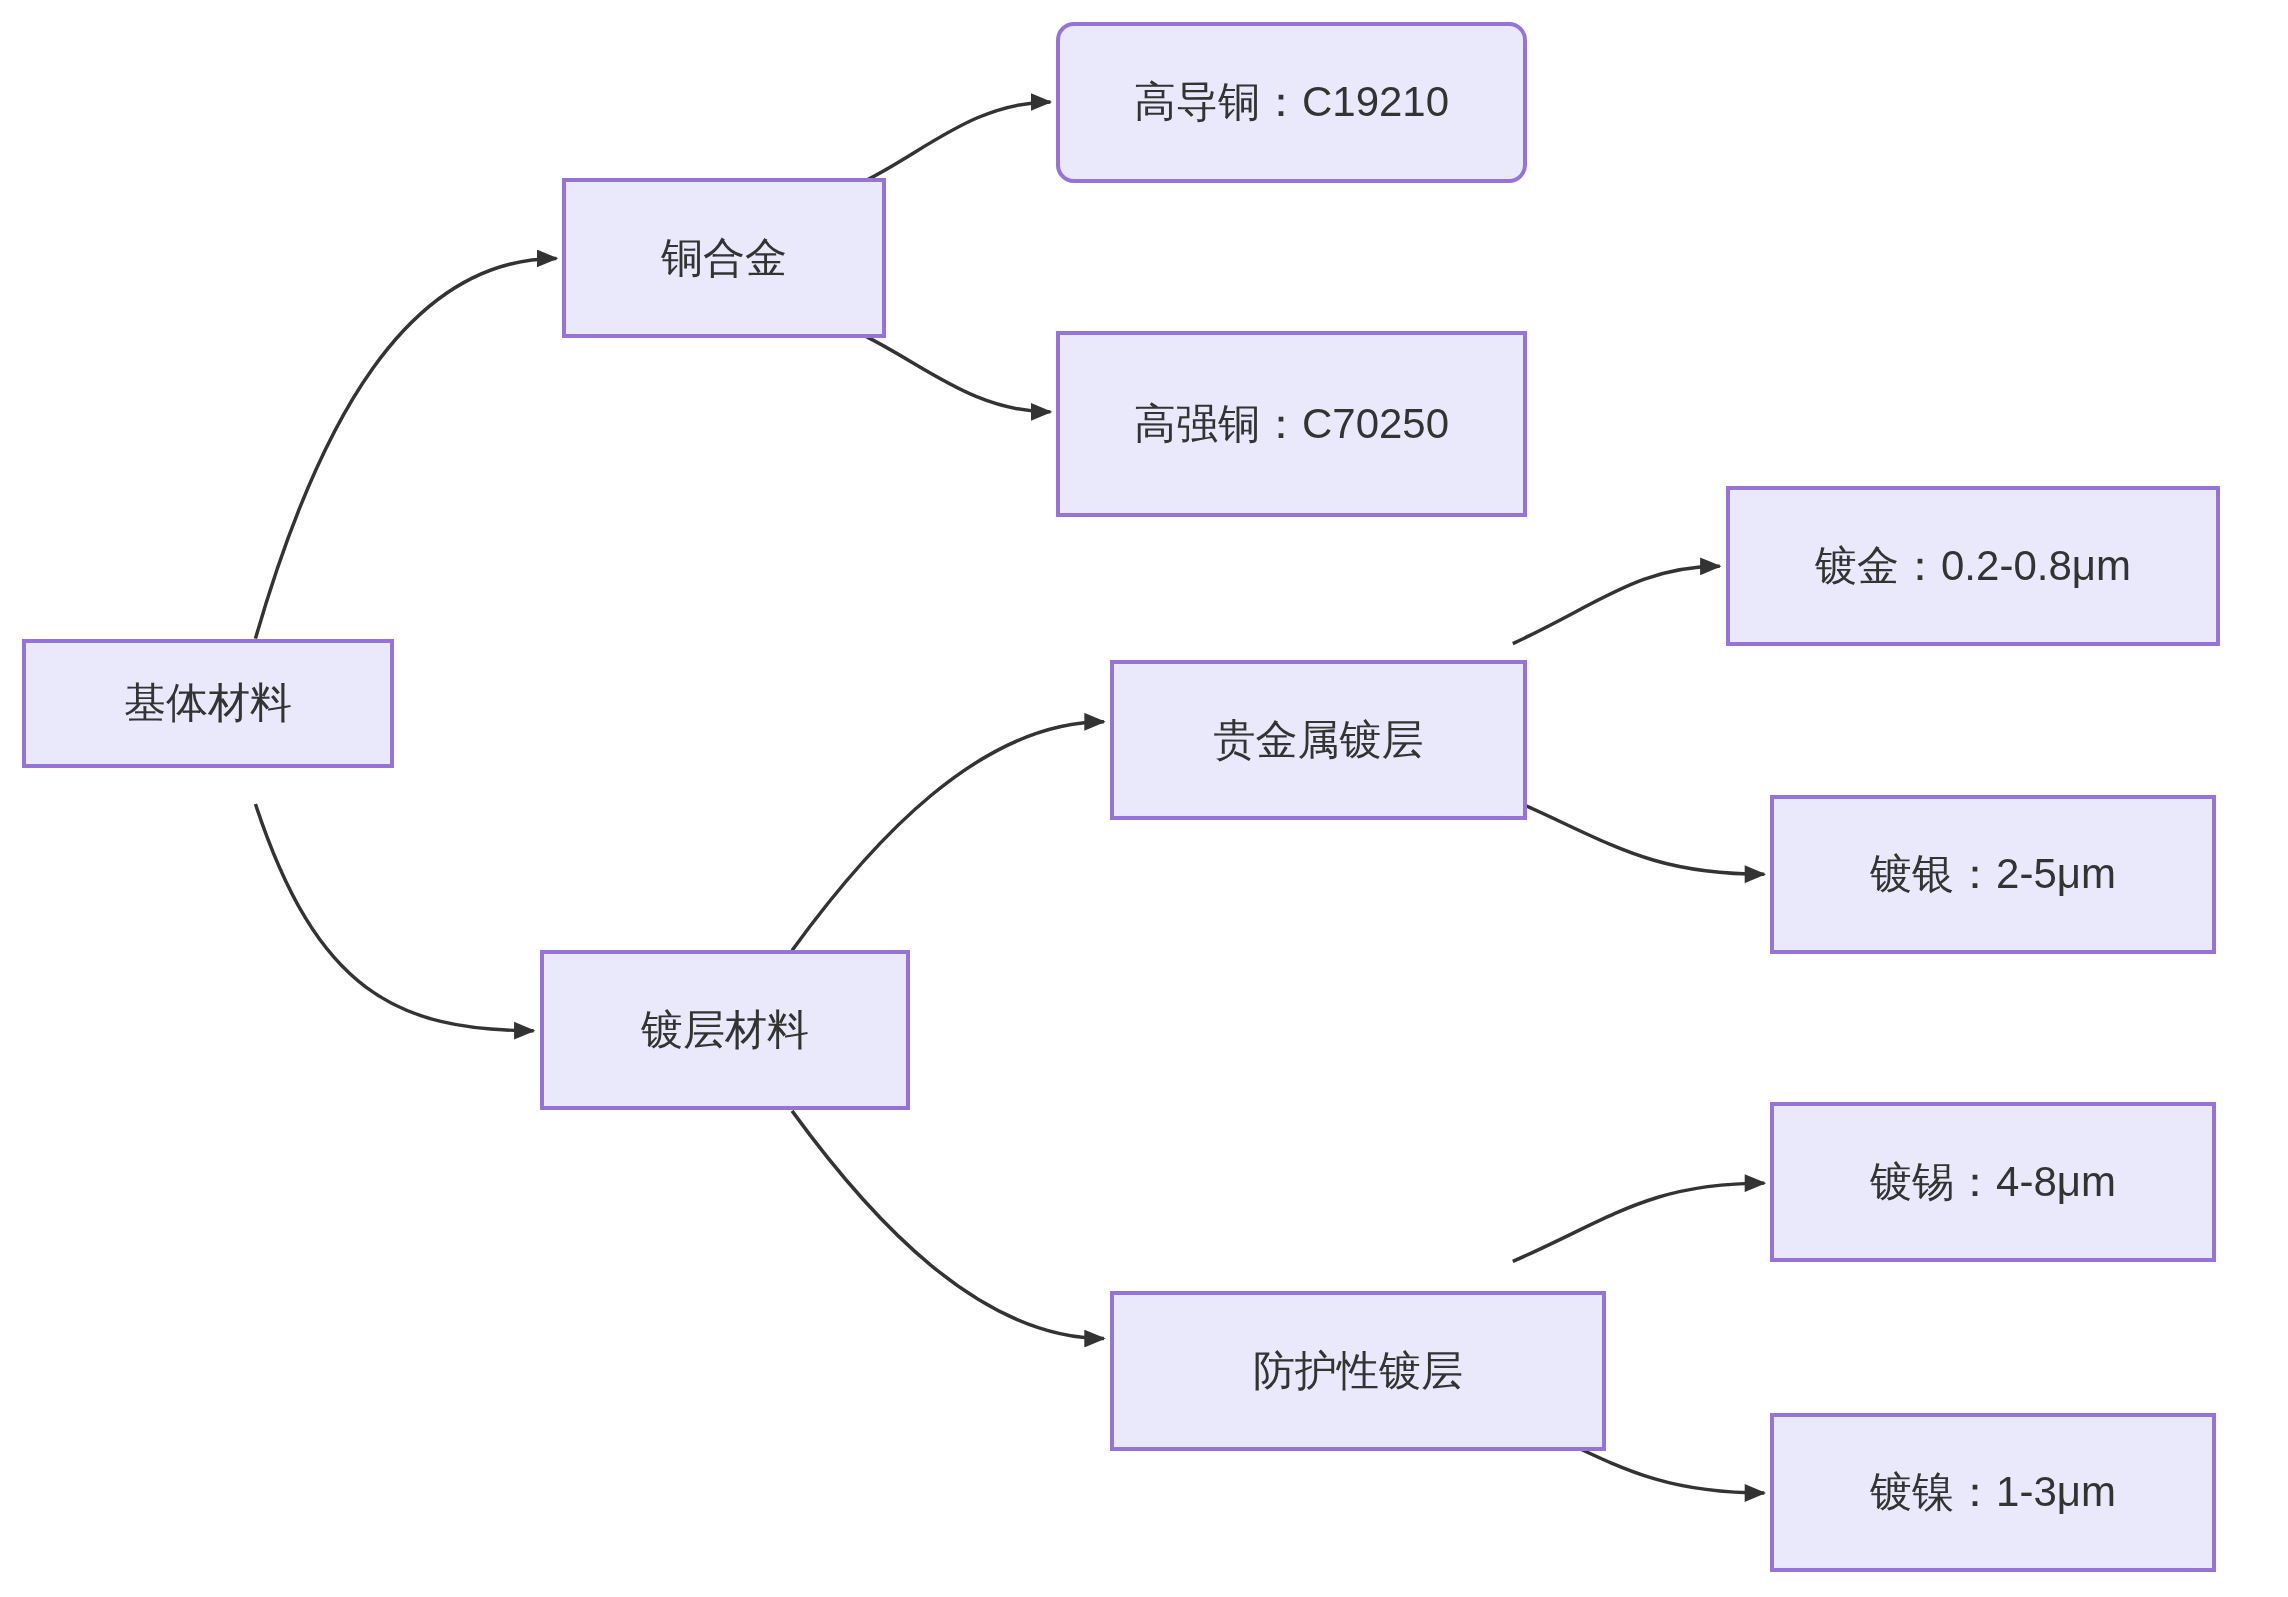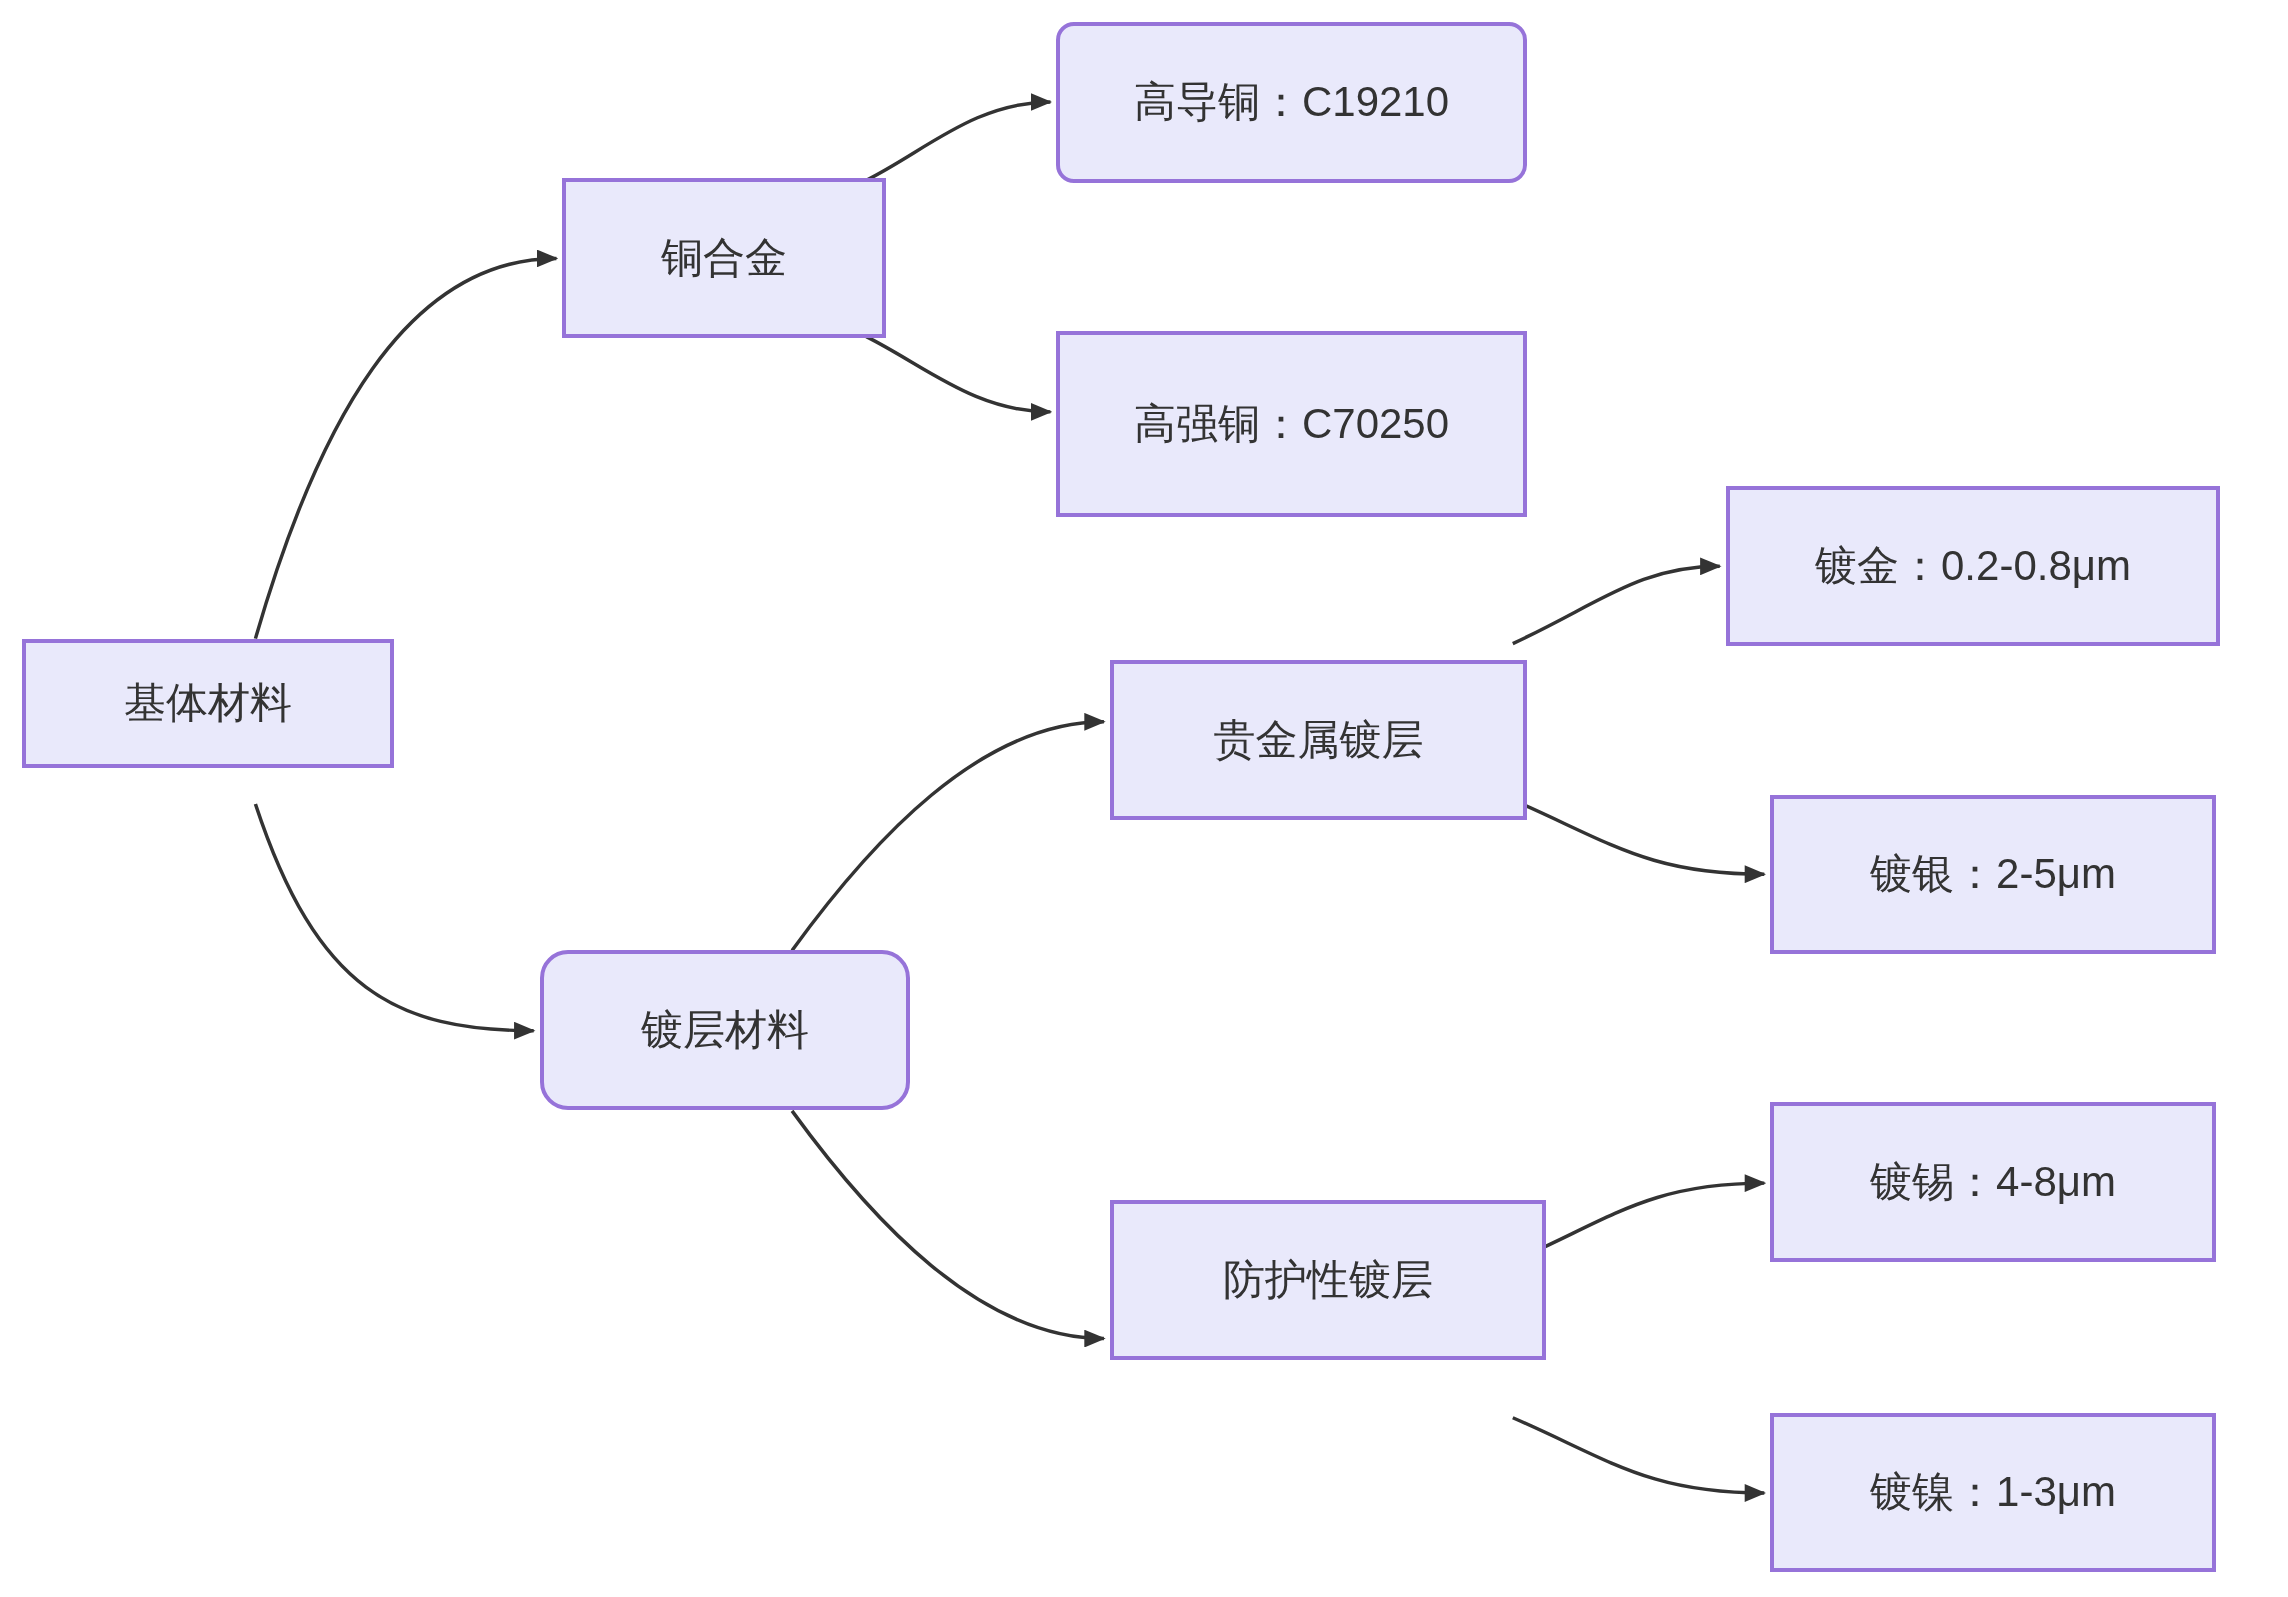--- a/index.html
+++ b/index.html
@@ -41,25 +41,25 @@
     font-size: 42px;
     line-height: 1.2;
     white-space: nowrap;
     text-align: center;
   }
   
   .n-base                 { left:   22px; top:  639px; width: 372px; height: 129px; }
   .n-copper-alloy         { left:  562px; top:  178px; width: 324px; height: 160px; }
   .n-high-conductivity    { left: 1056px; top:   22px; width: 471px; height: 161px; border-radius: 18px; }
   .n-high-strength        { left: 1056px; top:  331px; width: 471px; height: 186px; }
-  .n-plating-material     { left:  540px; top:  950px; width: 370px; height: 160px; border-radius: 28px; }
+  .n-plating-material     { left:  540px; top:  950px; width: 370px; height: 160px; }
   .n-precious-metal       { left: 1110px; top:  660px; width: 417px; height: 160px; font-family: Liberation Serif, serif; }
   .n-gold                 { left: 1726px; top:  486px; width: 494px; height: 160px; }
   .n-silver               { left: 1770px; top:  795px; width: 446px; height: 159px; }
-  .n-protective           { left: 1110px; top: 1200px; width: 436px; height: 160px; }
+  .n-protective           { left: 1110px; top: 1291px; width: 496px; height: 160px; }
   .n-tin                  { left: 1770px; top: 1102px; width: 446px; height: 160px; }
   .n-nickel               { left: 1770px; top: 1413px; width: 446px; height: 159px; }
 </style>
 </head>
 <body>
 
 <div id="canvas">
 
   <svg id="edge-layer" viewBox="0 0 2312 1614" xmlns="http://www.w3.org/2000/svg">
     <defs>

